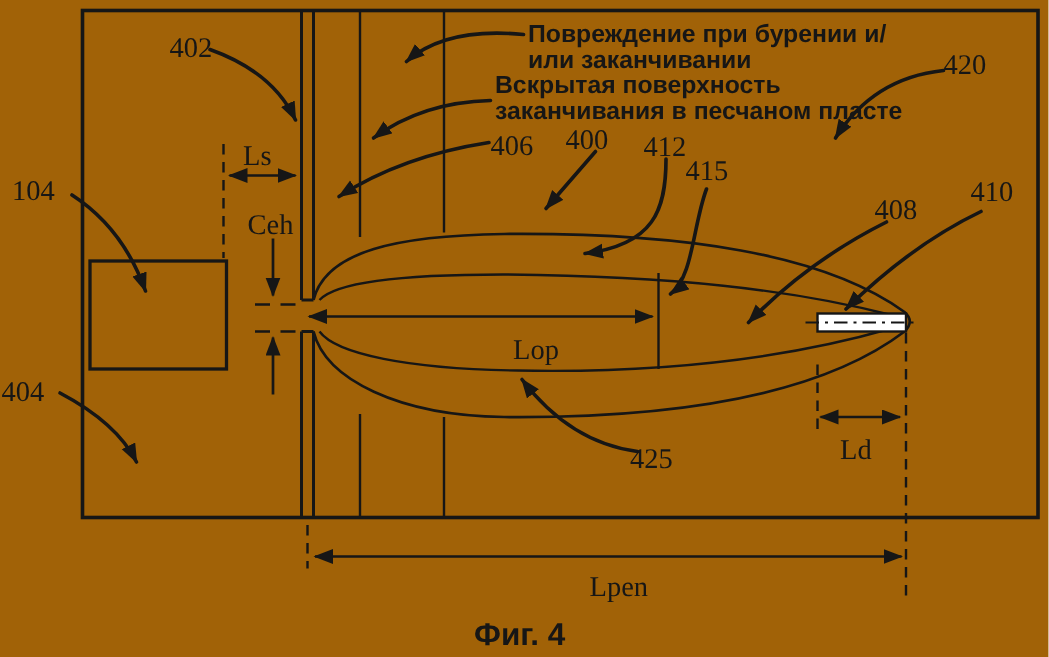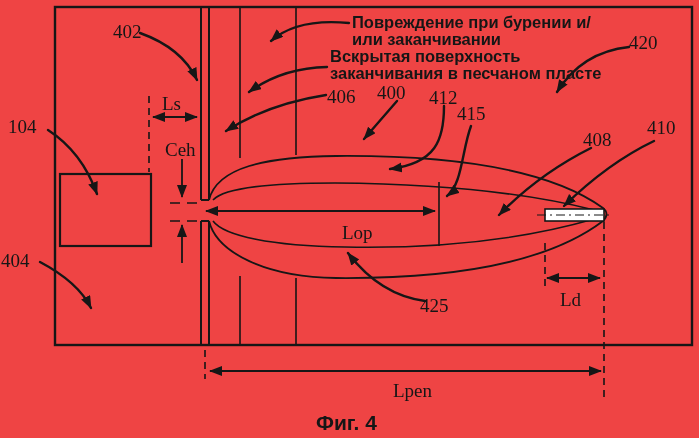--- a/index.html
+++ b/index.html
@@ -1,16 +1,16 @@
 <!DOCTYPE html>
 <html><head>
 <meta charset="utf-8">
 <style>
   html,body { margin:0; padding:0; background:#ffffff; }
-  .stage { position:relative; width:699px; height:438px; background:#ef4444; overflow:hidden; }
+  .stage { position:relative; width:699px; height:438px; background:#a16207; overflow:hidden; }
   svg { display:block; }
   .ink     { stroke:#161616; fill:none; }
   .ref     { font:19px "Liberation Serif", serif; fill:#161616; }
   .dim     { font:19px "Liberation Serif", serif; fill:#161616; }
   .ann     { font:600 16.5px "Liberation Sans", sans-serif; fill:#161616; }
   .cap     { font:600 21px "Liberation Sans", sans-serif; fill:#161616; }
 </style>
 </head>
 <body>
 

